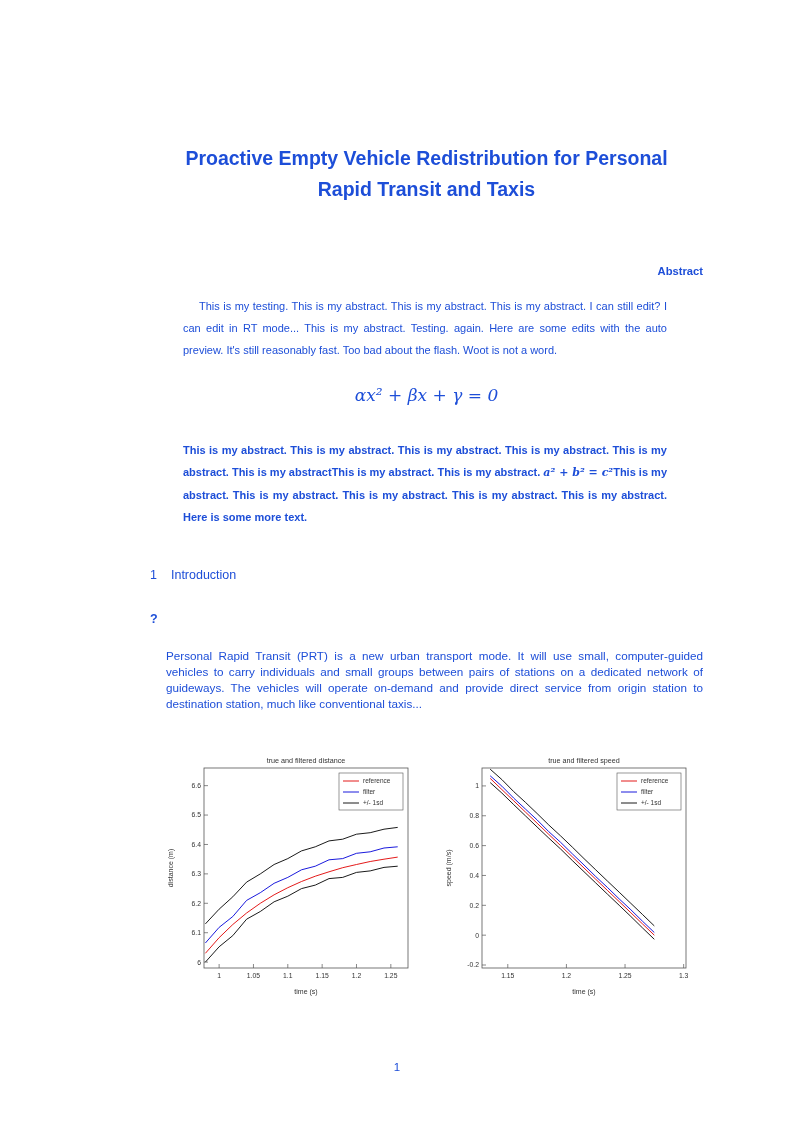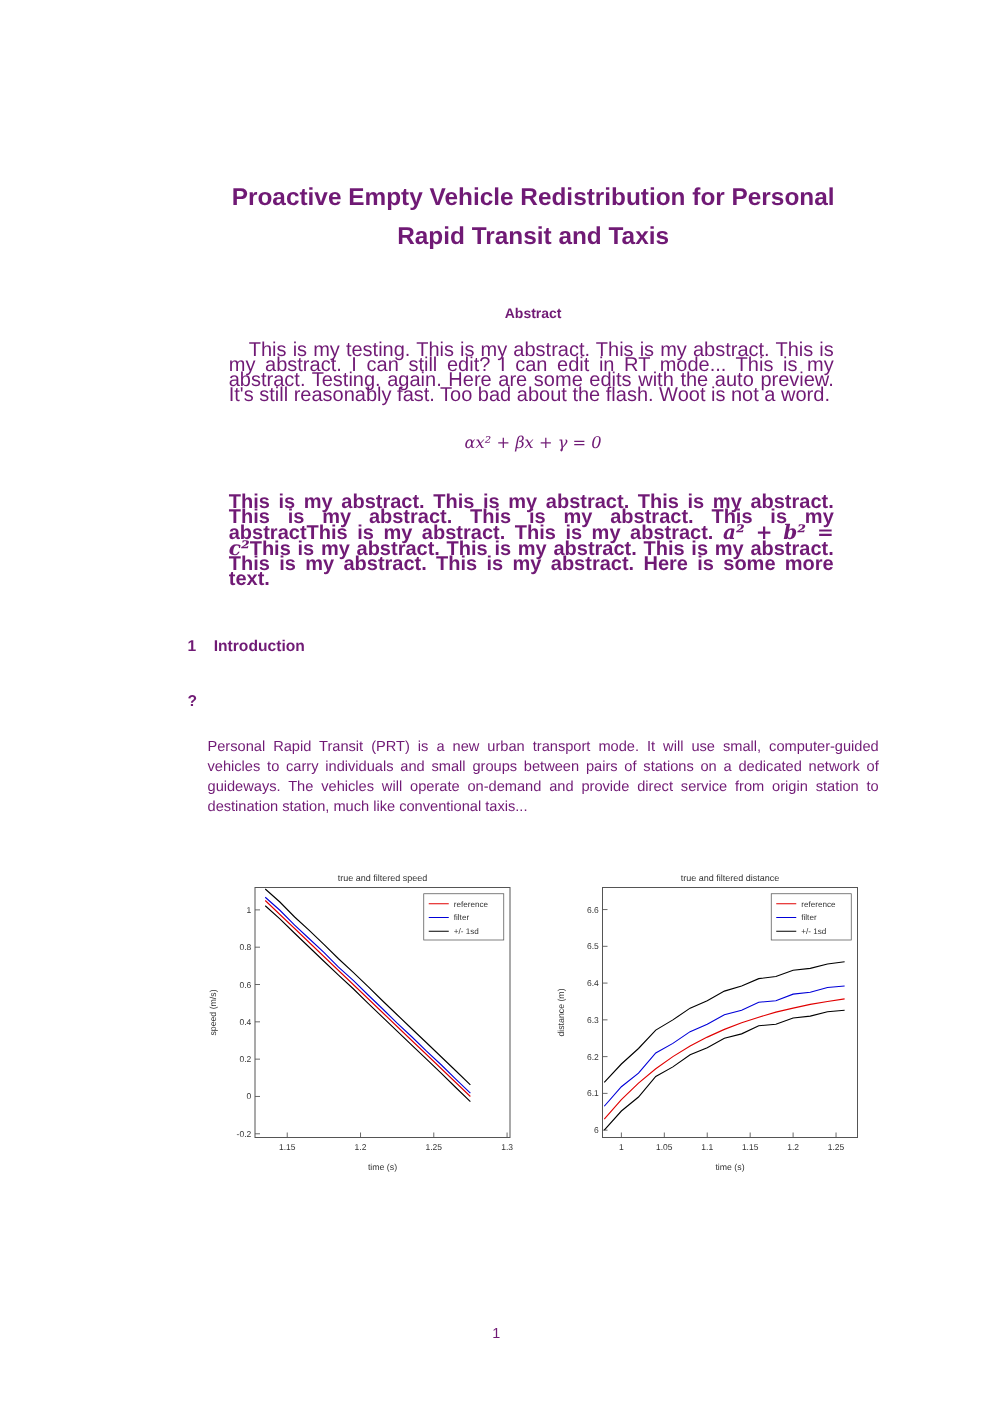--- a/index.html
+++ b/index.html
@@ -3,56 +3,56 @@
 <meta charset="utf-8">
 <style>
   html,body { margin:0; padding:0; background:#fff; }
   .page {
     position:relative;
     width:794px; height:1123px;
     background:#ffffff;
     box-sizing:border-box;
     padding:143px 91px 0 150px;
     font-family:"Liberation Sans", sans-serif;
-    color:#701a75;
+    color:#1d4ed8;
     overflow:hidden;
   }
   h1.title {
     margin:0 auto;
     max-width:560px;
     text-align:center;
     font-size:19.5px;
     font-weight:bold;
     line-height:31px;
     white-space:pre-line;
   }
   .abstract-heading {
-    margin-top:40px;
-    text-align:center;
+    margin-top:60px;
+    text-align:right;
     font-weight:bold;
     font-size:11.2px;
   }
   p.abs {
     margin:0 0 0 33px;
     width:484px;
     text-align:justify;
-    font-size:16px;
-    line-height:12px;
+    font-size:11px;
+    line-height:22px;
   }
   p.abs.first { margin-top:18px; text-indent:16px; }
   p.abs.second { margin-top:34px;font-weight:bold; }
   .equation {
     margin:24px 0 0 0;
     text-align:center;
     font-family:"DejaVu Serif", serif;
     font-style:italic;
-    font-size:13px;
+    font-size:17px;
   }
   .math { font-family:"DejaVu Serif", serif; font-style:italic; }
-  .section-heading { font-size:12.5px; font-weight:bold; }
+  .section-heading { font-size:12.5px; font-weight:normal; }
   .section-heading .num { margin-right:14px; }
   .sh1 { margin-top:40px; }
   .sh2 { margin-top:46px; }
   .subheading { margin-top:30px; font-weight:bold; font-size:12.5px; }
   p.body-text {
     margin:22px 0 0 16px;
     text-align:justify;
     font-size:11.7px;
     line-height:16px;
   }
@@ -92,61 +92,20 @@
 
   <div class="subheading">?</div>
 
   <p class="body-text">Personal Rapid Transit (PRT) is a new urban transport mode. It will use small, computer-guided vehicles to carry individuals and small groups between pairs of stations on a dedicated network of guideways. The vehicles will operate on-demand and provide direct service from origin station to destination station, much like conventional taxis...</p>
 
 
   <div class="figures">
     <div class="chart">
         <svg width="252" height="246" viewBox="0 0 252 246">
           <rect x="42" y="14" width="204" height="200" fill="none" stroke="#555" stroke-width="0.8"></rect>
-          <text x="144" y="9" text-anchor="middle" font-size="7.2" fill="#333">true and filtered speed</text>
-          <line x1="67.79310344827587" y1="214" x2="67.79310344827587" y2="210" stroke="#555" stroke-width="0.7"></line>
-          <text x="67.79310344827587" y="224" text-anchor="middle" font-size="6.8" fill="#333">1.15</text>
-          <line x1="126.41379310344827" y1="214" x2="126.41379310344827" y2="210" stroke="#555" stroke-width="0.7"></line>
-          <text x="126.41379310344827" y="224" text-anchor="middle" font-size="6.8" fill="#333">1.2</text>
-          <line x1="185.0344827586207" y1="214" x2="185.0344827586207" y2="210" stroke="#555" stroke-width="0.7"></line>
-          <text x="185.0344827586207" y="224" text-anchor="middle" font-size="6.8" fill="#333">1.25</text>
-          <line x1="243.6551724137931" y1="214" x2="243.6551724137931" y2="210" stroke="#555" stroke-width="0.7"></line>
-          <text x="243.6551724137931" y="224" text-anchor="middle" font-size="6.8" fill="#333">1.3</text>
-          <line x1="42" y1="211.01492537313433" x2="46" y2="211.01492537313433" stroke="#555" stroke-width="0.7"></line>
-          <text x="39" y="213.41492537313434" text-anchor="end" font-size="6.8" fill="#333">-0.2</text>
-          <line x1="42" y1="181.16417910447763" x2="46" y2="181.16417910447763" stroke="#555" stroke-width="0.7"></line>
-          <text x="39" y="183.56417910447763" text-anchor="end" font-size="6.8" fill="#333">0</text>
-          <line x1="42" y1="151.31343283582092" x2="46" y2="151.31343283582092" stroke="#555" stroke-width="0.7"></line>
-          <text x="39" y="153.71343283582092" text-anchor="end" font-size="6.8" fill="#333">0.2</text>
-          <line x1="42" y1="121.46268656716418" x2="46" y2="121.46268656716418" stroke="#555" stroke-width="0.7"></line>
-          <text x="39" y="123.86268656716419" text-anchor="end" font-size="6.8" fill="#333">0.4</text>
-          <line x1="42" y1="91.61194029850748" x2="46" y2="91.61194029850748" stroke="#555" stroke-width="0.7"></line>
-          <text x="39" y="94.01194029850748" text-anchor="end" font-size="6.8" fill="#333">0.6</text>
-          <line x1="42" y1="61.76119402985075" x2="46" y2="61.76119402985075" stroke="#555" stroke-width="0.7"></line>
-          <text x="39" y="64.16119402985075" text-anchor="end" font-size="6.8" fill="#333">0.8</text>
-          <line x1="42" y1="31.910447761194046" x2="46" y2="31.910447761194046" stroke="#555" stroke-width="0.7"></line>
-          <text x="39" y="34.31044776119405" text-anchor="end" font-size="6.8" fill="#333">1</text>
-          <text x="144" y="240" text-anchor="middle" font-size="7" fill="#333">time (s)</text>
-          <text x="11" y="114" text-anchor="middle" font-size="7" fill="#333" transform="rotate(-90 11 114)">speed (m/s)</text>
-          <polyline points="50.2,24.4 61.9,35.6 73.7,46.8 85.4,58.0 97.1,69.2 108.8,80.4 120.6,91.6 132.3,102.8 144.0,114.0 155.7,125.2 167.4,136.4 179.2,147.6 190.9,158.8 202.6,170.0 214.3,181.2" fill="none" stroke="#e00000" stroke-width="0.9"></polyline>
-          <polyline points="50.2,21.8 61.9,32.2 73.7,44.1 85.4,55.0 97.1,65.9 108.8,77.7 120.6,88.3 132.3,99.8 144.0,111.0 155.7,122.5 167.4,133.4 179.2,144.9 190.9,155.8 202.6,167.3 214.3,178.5" fill="none" stroke="#0000d8" stroke-width="0.9"></polyline>
-          <polyline points="50.2,15.2 61.9,25.6 73.7,37.6 85.4,48.3 97.1,59.5 108.8,71.0 120.6,81.9 132.3,93.1 144.0,104.6 155.7,115.8 167.4,127.0 179.2,138.2 190.9,149.4 202.6,160.6 214.3,171.9" fill="none" stroke="#000000" stroke-width="0.9"></polyline>
-          <polyline points="50.2,28.6 61.9,39.1 73.7,50.6 85.4,61.8 97.1,73.0 108.8,84.1 120.6,95.0 132.3,106.5 144.0,117.7 155.7,128.9 167.4,140.1 179.2,151.3 190.9,162.5 202.6,174.0 214.3,185.3" fill="none" stroke="#000000" stroke-width="0.9"></polyline>
-          <rect x="177" y="19" width="64" height="37" fill="#fff" stroke="#555" stroke-width="0.6"></rect>
-          <line x1="181" y1="27" x2="197" y2="27" stroke="#e00000" stroke-width="0.9"></line>
-          <text x="201" y="29.3" font-size="6.5" fill="#333">reference</text>
-          <line x1="181" y1="38" x2="197" y2="38" stroke="#0000d8" stroke-width="0.9"></line>
-          <text x="201" y="40.3" font-size="6.5" fill="#333">filter</text>
-          <line x1="181" y1="49" x2="197" y2="49" stroke="#000000" stroke-width="0.9"></line>
-          <text x="201" y="51.3" font-size="6.5" fill="#333">+/- 1sd</text>
-        </svg>
-      </div>
-    <div class="chart">
-        <svg width="252" height="246" viewBox="0 0 252 246">
-          <rect x="42" y="14" width="204" height="200" fill="none" stroke="#555" stroke-width="0.8"></rect>
           <text x="144" y="9" text-anchor="middle" font-size="7.2" fill="#333">true and filtered distance</text>
           <line x1="57.11111111111113" y1="214" x2="57.11111111111113" y2="210" stroke="#555" stroke-width="0.7"></line>
           <text x="57.11111111111113" y="224" text-anchor="middle" font-size="6.8" fill="#333">1</text>
           <line x1="91.45454545454551" y1="214" x2="91.45454545454551" y2="210" stroke="#555" stroke-width="0.7"></line>
           <text x="91.45454545454551" y="224" text-anchor="middle" font-size="6.8" fill="#333">1.05</text>
           <line x1="125.79797979797989" y1="214" x2="125.79797979797989" y2="210" stroke="#555" stroke-width="0.7"></line>
           <text x="125.79797979797989" y="224" text-anchor="middle" font-size="6.8" fill="#333">1.1</text>
           <line x1="160.14141414141415" y1="214" x2="160.14141414141415" y2="210" stroke="#555" stroke-width="0.7"></line>
           <text x="160.14141414141415" y="224" text-anchor="middle" font-size="6.8" fill="#333">1.15</text>
           <line x1="194.4848484848485" y1="214" x2="194.4848484848485" y2="210" stroke="#555" stroke-width="0.7"></line>
@@ -175,17 +134,58 @@
           <polyline points="43.4,208.1 57.1,192.8 70.8,181.6 84.6,165.2 98.3,157.5 112.1,147.8 125.8,142.2 139.5,134.6 153.3,131.1 167.0,124.6 180.7,123.4 194.5,118.4 208.2,116.9 222.0,113.4 235.7,112.2" fill="none" stroke="#000000" stroke-width="0.9"></polyline>
           <rect x="177" y="19" width="64" height="37" fill="#fff" stroke="#555" stroke-width="0.6"></rect>
           <line x1="181" y1="27" x2="197" y2="27" stroke="#e00000" stroke-width="0.9"></line>
           <text x="201" y="29.3" font-size="6.5" fill="#333">reference</text>
           <line x1="181" y1="38" x2="197" y2="38" stroke="#0000d8" stroke-width="0.9"></line>
           <text x="201" y="40.3" font-size="6.5" fill="#333">filter</text>
           <line x1="181" y1="49" x2="197" y2="49" stroke="#000000" stroke-width="0.9"></line>
           <text x="201" y="51.3" font-size="6.5" fill="#333">+/- 1sd</text>
         </svg>
       </div>
+    <div class="chart">
+        <svg width="252" height="246" viewBox="0 0 252 246">
+          <rect x="42" y="14" width="204" height="200" fill="none" stroke="#555" stroke-width="0.8"></rect>
+          <text x="144" y="9" text-anchor="middle" font-size="7.2" fill="#333">true and filtered speed</text>
+          <line x1="67.79310344827587" y1="214" x2="67.79310344827587" y2="210" stroke="#555" stroke-width="0.7"></line>
+          <text x="67.79310344827587" y="224" text-anchor="middle" font-size="6.8" fill="#333">1.15</text>
+          <line x1="126.41379310344827" y1="214" x2="126.41379310344827" y2="210" stroke="#555" stroke-width="0.7"></line>
+          <text x="126.41379310344827" y="224" text-anchor="middle" font-size="6.8" fill="#333">1.2</text>
+          <line x1="185.0344827586207" y1="214" x2="185.0344827586207" y2="210" stroke="#555" stroke-width="0.7"></line>
+          <text x="185.0344827586207" y="224" text-anchor="middle" font-size="6.8" fill="#333">1.25</text>
+          <line x1="243.6551724137931" y1="214" x2="243.6551724137931" y2="210" stroke="#555" stroke-width="0.7"></line>
+          <text x="243.6551724137931" y="224" text-anchor="middle" font-size="6.8" fill="#333">1.3</text>
+          <line x1="42" y1="211.01492537313433" x2="46" y2="211.01492537313433" stroke="#555" stroke-width="0.7"></line>
+          <text x="39" y="213.41492537313434" text-anchor="end" font-size="6.8" fill="#333">-0.2</text>
+          <line x1="42" y1="181.16417910447763" x2="46" y2="181.16417910447763" stroke="#555" stroke-width="0.7"></line>
+          <text x="39" y="183.56417910447763" text-anchor="end" font-size="6.8" fill="#333">0</text>
+          <line x1="42" y1="151.31343283582092" x2="46" y2="151.31343283582092" stroke="#555" stroke-width="0.7"></line>
+          <text x="39" y="153.71343283582092" text-anchor="end" font-size="6.8" fill="#333">0.2</text>
+          <line x1="42" y1="121.46268656716418" x2="46" y2="121.46268656716418" stroke="#555" stroke-width="0.7"></line>
+          <text x="39" y="123.86268656716419" text-anchor="end" font-size="6.8" fill="#333">0.4</text>
+          <line x1="42" y1="91.61194029850748" x2="46" y2="91.61194029850748" stroke="#555" stroke-width="0.7"></line>
+          <text x="39" y="94.01194029850748" text-anchor="end" font-size="6.8" fill="#333">0.6</text>
+          <line x1="42" y1="61.76119402985075" x2="46" y2="61.76119402985075" stroke="#555" stroke-width="0.7"></line>
+          <text x="39" y="64.16119402985075" text-anchor="end" font-size="6.8" fill="#333">0.8</text>
+          <line x1="42" y1="31.910447761194046" x2="46" y2="31.910447761194046" stroke="#555" stroke-width="0.7"></line>
+          <text x="39" y="34.31044776119405" text-anchor="end" font-size="6.8" fill="#333">1</text>
+          <text x="144" y="240" text-anchor="middle" font-size="7" fill="#333">time (s)</text>
+          <text x="11" y="114" text-anchor="middle" font-size="7" fill="#333" transform="rotate(-90 11 114)">speed (m/s)</text>
+          <polyline points="50.2,24.4 61.9,35.6 73.7,46.8 85.4,58.0 97.1,69.2 108.8,80.4 120.6,91.6 132.3,102.8 144.0,114.0 155.7,125.2 167.4,136.4 179.2,147.6 190.9,158.8 202.6,170.0 214.3,181.2" fill="none" stroke="#e00000" stroke-width="0.9"></polyline>
+          <polyline points="50.2,21.8 61.9,32.2 73.7,44.1 85.4,55.0 97.1,65.9 108.8,77.7 120.6,88.3 132.3,99.8 144.0,111.0 155.7,122.5 167.4,133.4 179.2,144.9 190.9,155.8 202.6,167.3 214.3,178.5" fill="none" stroke="#0000d8" stroke-width="0.9"></polyline>
+          <polyline points="50.2,15.2 61.9,25.6 73.7,37.6 85.4,48.3 97.1,59.5 108.8,71.0 120.6,81.9 132.3,93.1 144.0,104.6 155.7,115.8 167.4,127.0 179.2,138.2 190.9,149.4 202.6,160.6 214.3,171.9" fill="none" stroke="#000000" stroke-width="0.9"></polyline>
+          <polyline points="50.2,28.6 61.9,39.1 73.7,50.6 85.4,61.8 97.1,73.0 108.8,84.1 120.6,95.0 132.3,106.5 144.0,117.7 155.7,128.9 167.4,140.1 179.2,151.3 190.9,162.5 202.6,174.0 214.3,185.3" fill="none" stroke="#000000" stroke-width="0.9"></polyline>
+          <rect x="177" y="19" width="64" height="37" fill="#fff" stroke="#555" stroke-width="0.6"></rect>
+          <line x1="181" y1="27" x2="197" y2="27" stroke="#e00000" stroke-width="0.9"></line>
+          <text x="201" y="29.3" font-size="6.5" fill="#333">reference</text>
+          <line x1="181" y1="38" x2="197" y2="38" stroke="#0000d8" stroke-width="0.9"></line>
+          <text x="201" y="40.3" font-size="6.5" fill="#333">filter</text>
+          <line x1="181" y1="49" x2="197" y2="49" stroke="#000000" stroke-width="0.9"></line>
+          <text x="201" y="51.3" font-size="6.5" fill="#333">+/- 1sd</text>
+        </svg>
+      </div>
   </div>
 
   <div class="page-number">1</div>
 
 </div>
 
 </body></html>

